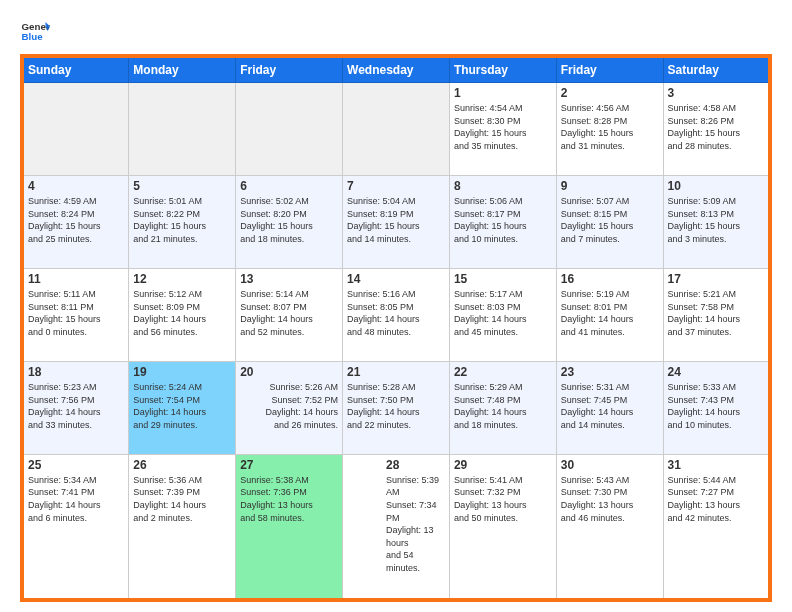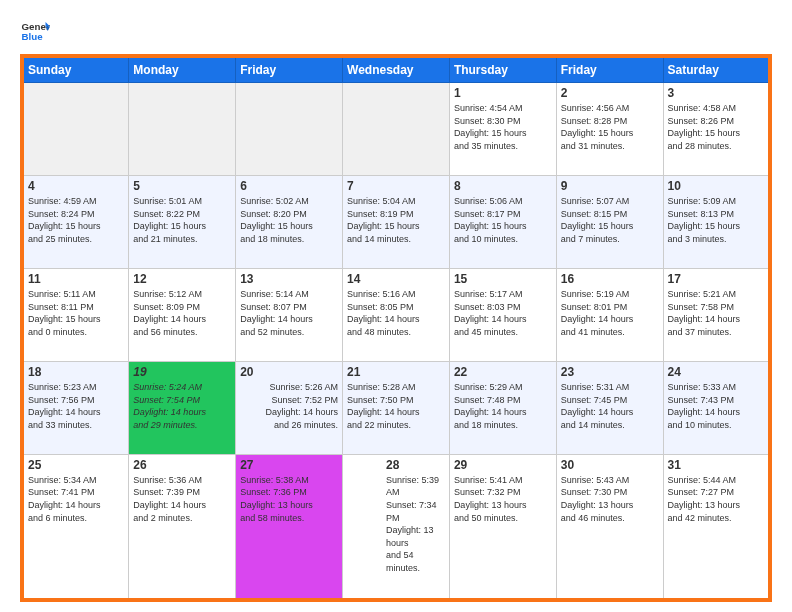--- a/index.html
+++ b/index.html
@@ -254,21 +254,21 @@
           </td>
         </tr>
         <tr>
           <td style="background: rgb(240, 244, 255);">
             <span class="day-number">18</span>
             <div class="day-info" style="white-space: pre-line;">Sunrise: 5:23 AM
 Sunset: 7:56 PM
 Daylight: 14 hours
 and 33 minutes.</div>
           </td>
-          <td style="background: #22c55e; font-style: italic;">
+          <td style="background: #7dd3fc;">
             <span class="day-number">19</span>
             <div class="day-info" style="white-space: pre-line;">Sunrise: 5:24 AM
 Sunset: 7:54 PM
 Daylight: 14 hours
 and 29 minutes.</div>
           </td>
           <td style="background: rgb(240, 244, 255);">
             <span class="day-number">20</span>
             <div class="day-info" style="white-space: pre-line; text-align: right;">Sunrise: 5:26 AM
 Sunset: 7:52 PM
@@ -312,21 +312,21 @@
 Daylight: 14 hours
 and 6 minutes.</div>
           </td>
           <td style="background: rgb(255, 255, 255);">
             <span class="day-number">26</span>
             <div class="day-info" style="white-space: pre-line;">Sunrise: 5:36 AM
 Sunset: 7:39 PM
 Daylight: 14 hours
 and 2 minutes.</div>
           </td>
-          <td style="background: #d946ef;">
+          <td style="background: #86efac;">
             <span class="day-number">27</span>
             <div class="day-info" style="white-space: pre-line;">Sunrise: 5:38 AM
 Sunset: 7:36 PM
 Daylight: 13 hours
 and 58 minutes.</div>
           </td>
           <td style="background: rgb(255, 255, 255); padding-left: 43px;">
             <span class="day-number">28</span>
             <div class="day-info" style="white-space: pre-line;">Sunrise: 5:39 AM
 Sunset: 7:34 PM

